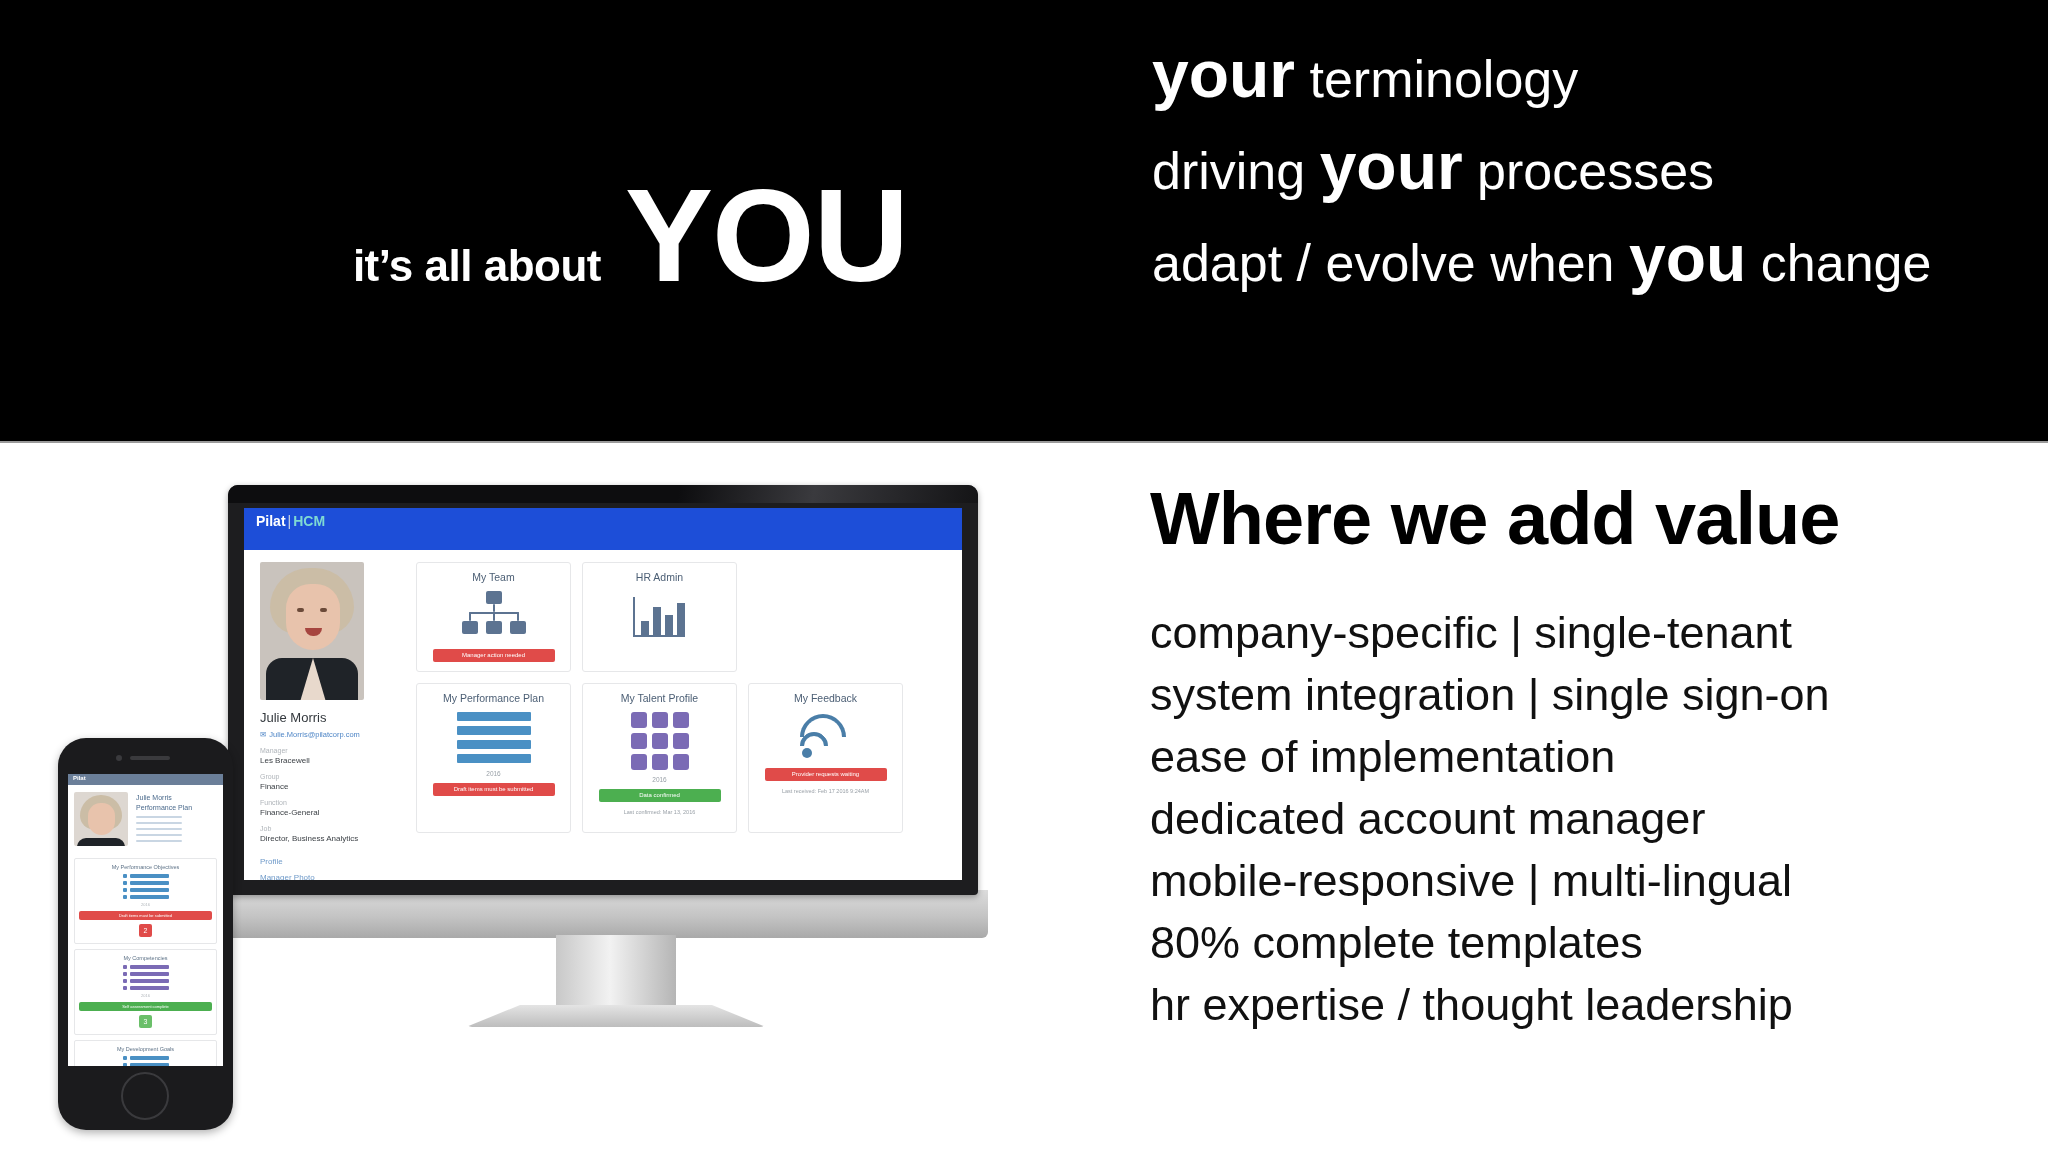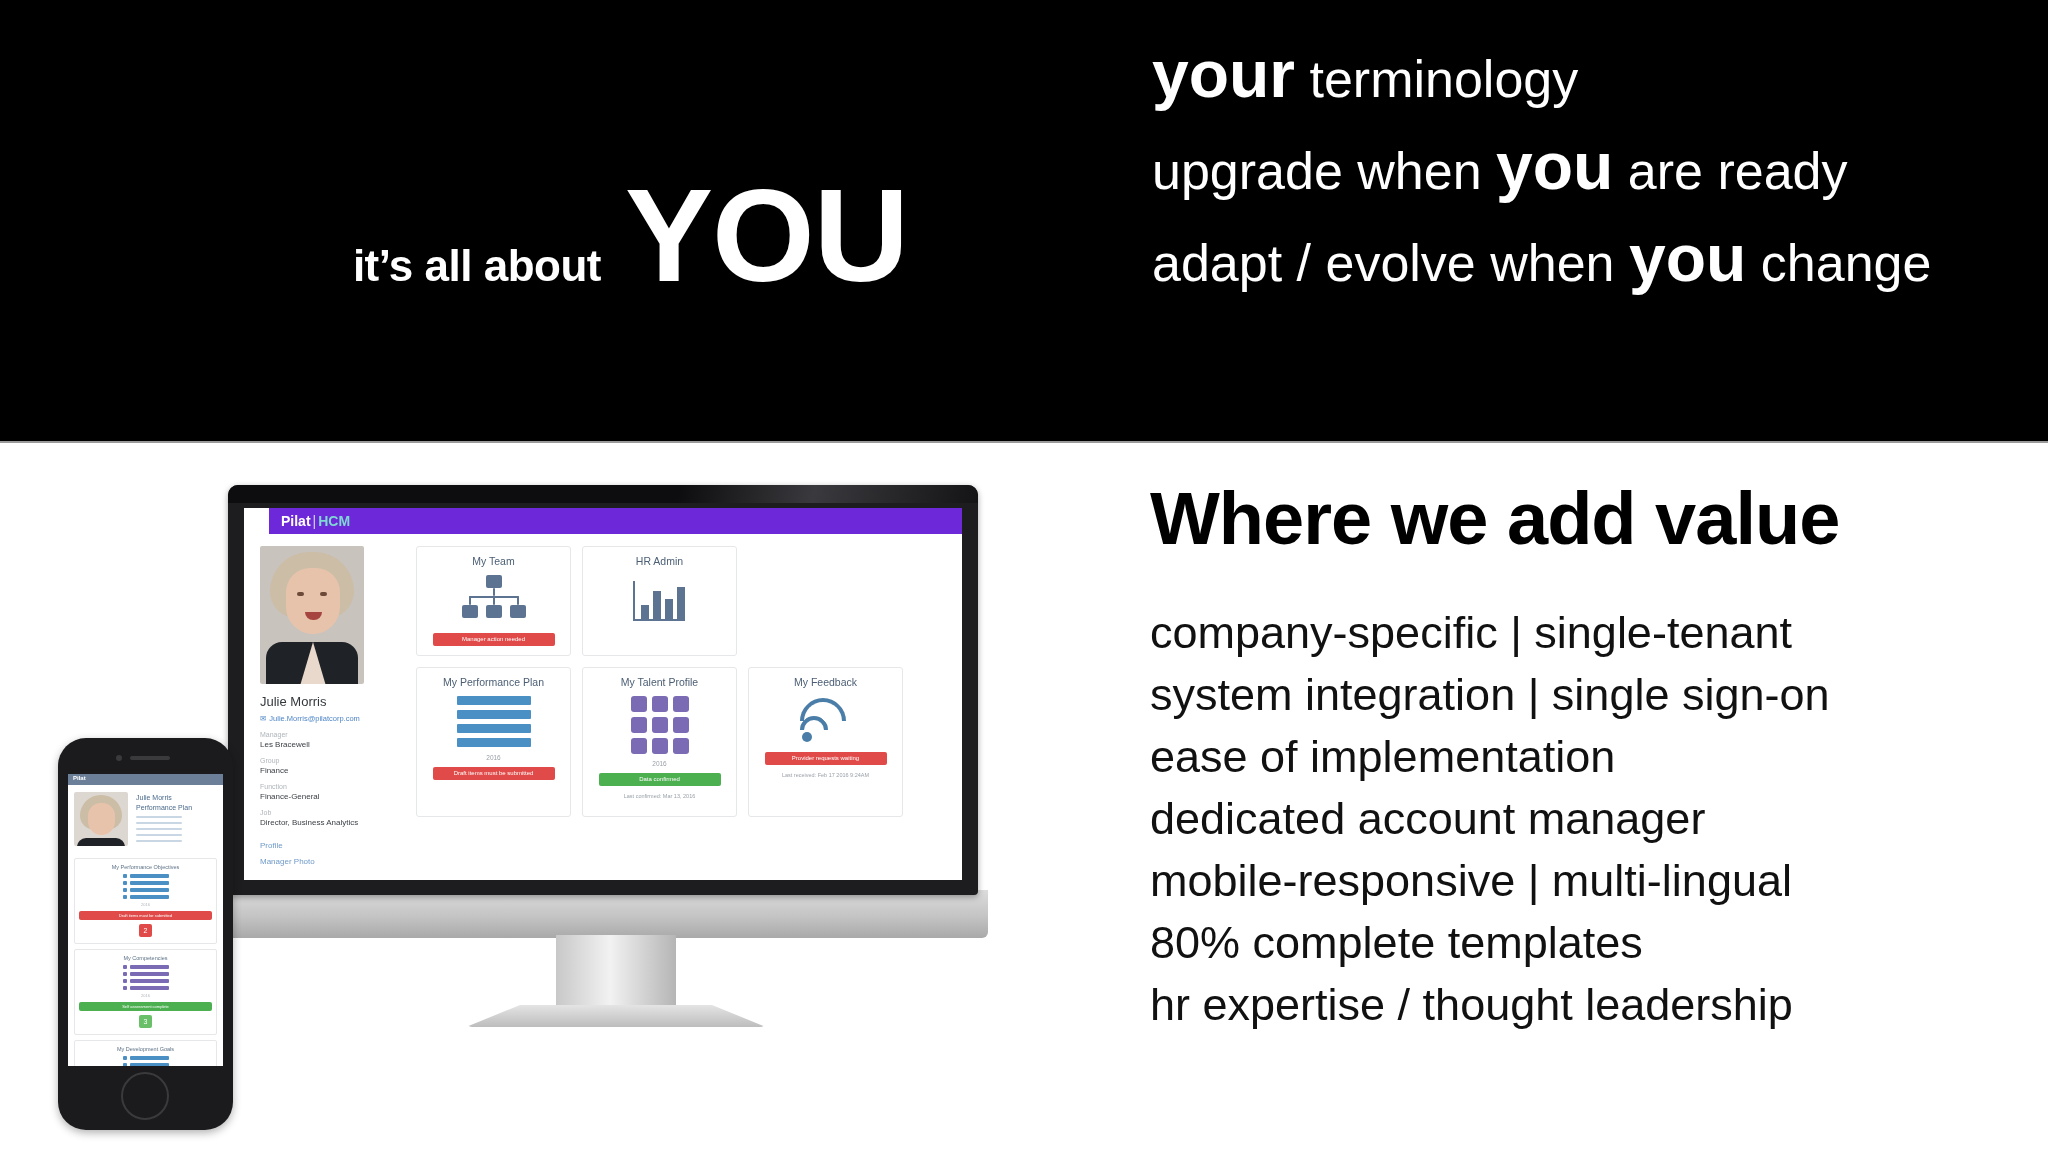--- a/index.html
+++ b/index.html
@@ -77,21 +77,21 @@
     clip-path:polygon(18% 0,82% 0,100% 100%,0 100%);
     border-radius:0 0 6px 6px;
   }
 
   
   .screen {
     position:absolute; left:16px; top:23px; width:718px; height:372px;
     background:#ffffff; overflow:hidden;
   }
   .app-top {
-    height:26px; background:#6d28d9; position:relative;margin-left:25px;
+    height:42px; background:#1d4ed8; position:relative;
   }
   .app-logo {
     position:absolute; left:12px; top:5px; font-size:14px; font-weight:bold; color:#ffffff;
   }
   .app-logo .sep { color:#cfd8e3; font-weight:normal; margin:0 2px; }
   .app-logo .hcm { color:#7fd9d3; font-weight:bold; }
   .app-nav {
     height:16px; background:#f4f5f6; border-bottom:1px solid #e3e5e7; position:relative;
   }
   .app-nav span { position:absolute; top:3px; font-size:8px; color:#5a7390; }
@@ -202,21 +202,21 @@
 <div class="slide">
 
   <div class="band">
 
     <div class="headline">
       <span class="small">it’s all about</span><span class="big">YOU</span>
     </div>
 
     <div class="claims">
       <div class="claim c1"><span></span><span class="hl">your</span><span> terminology</span></div>
-      <div class="claim c3"><span>upgrade when </span><span class="hl">you</span><span> are ready</span></div>
+      <div class="claim c2"><span>driving </span><span class="hl">your</span><span> processes</span></div>
       <div class="claim c4"><span>adapt / evolve when </span><span class="hl">you</span><span> change</span></div>
     </div>
   </div>
 
   <div class="value-col">
     <div class="value-title">Where we add value</div>
     <ul class="value-list">
       <li>company-specific | single-tenant</li>
       <li>system integration | single sign-on</li>
       <li>ease of implementation</li>

